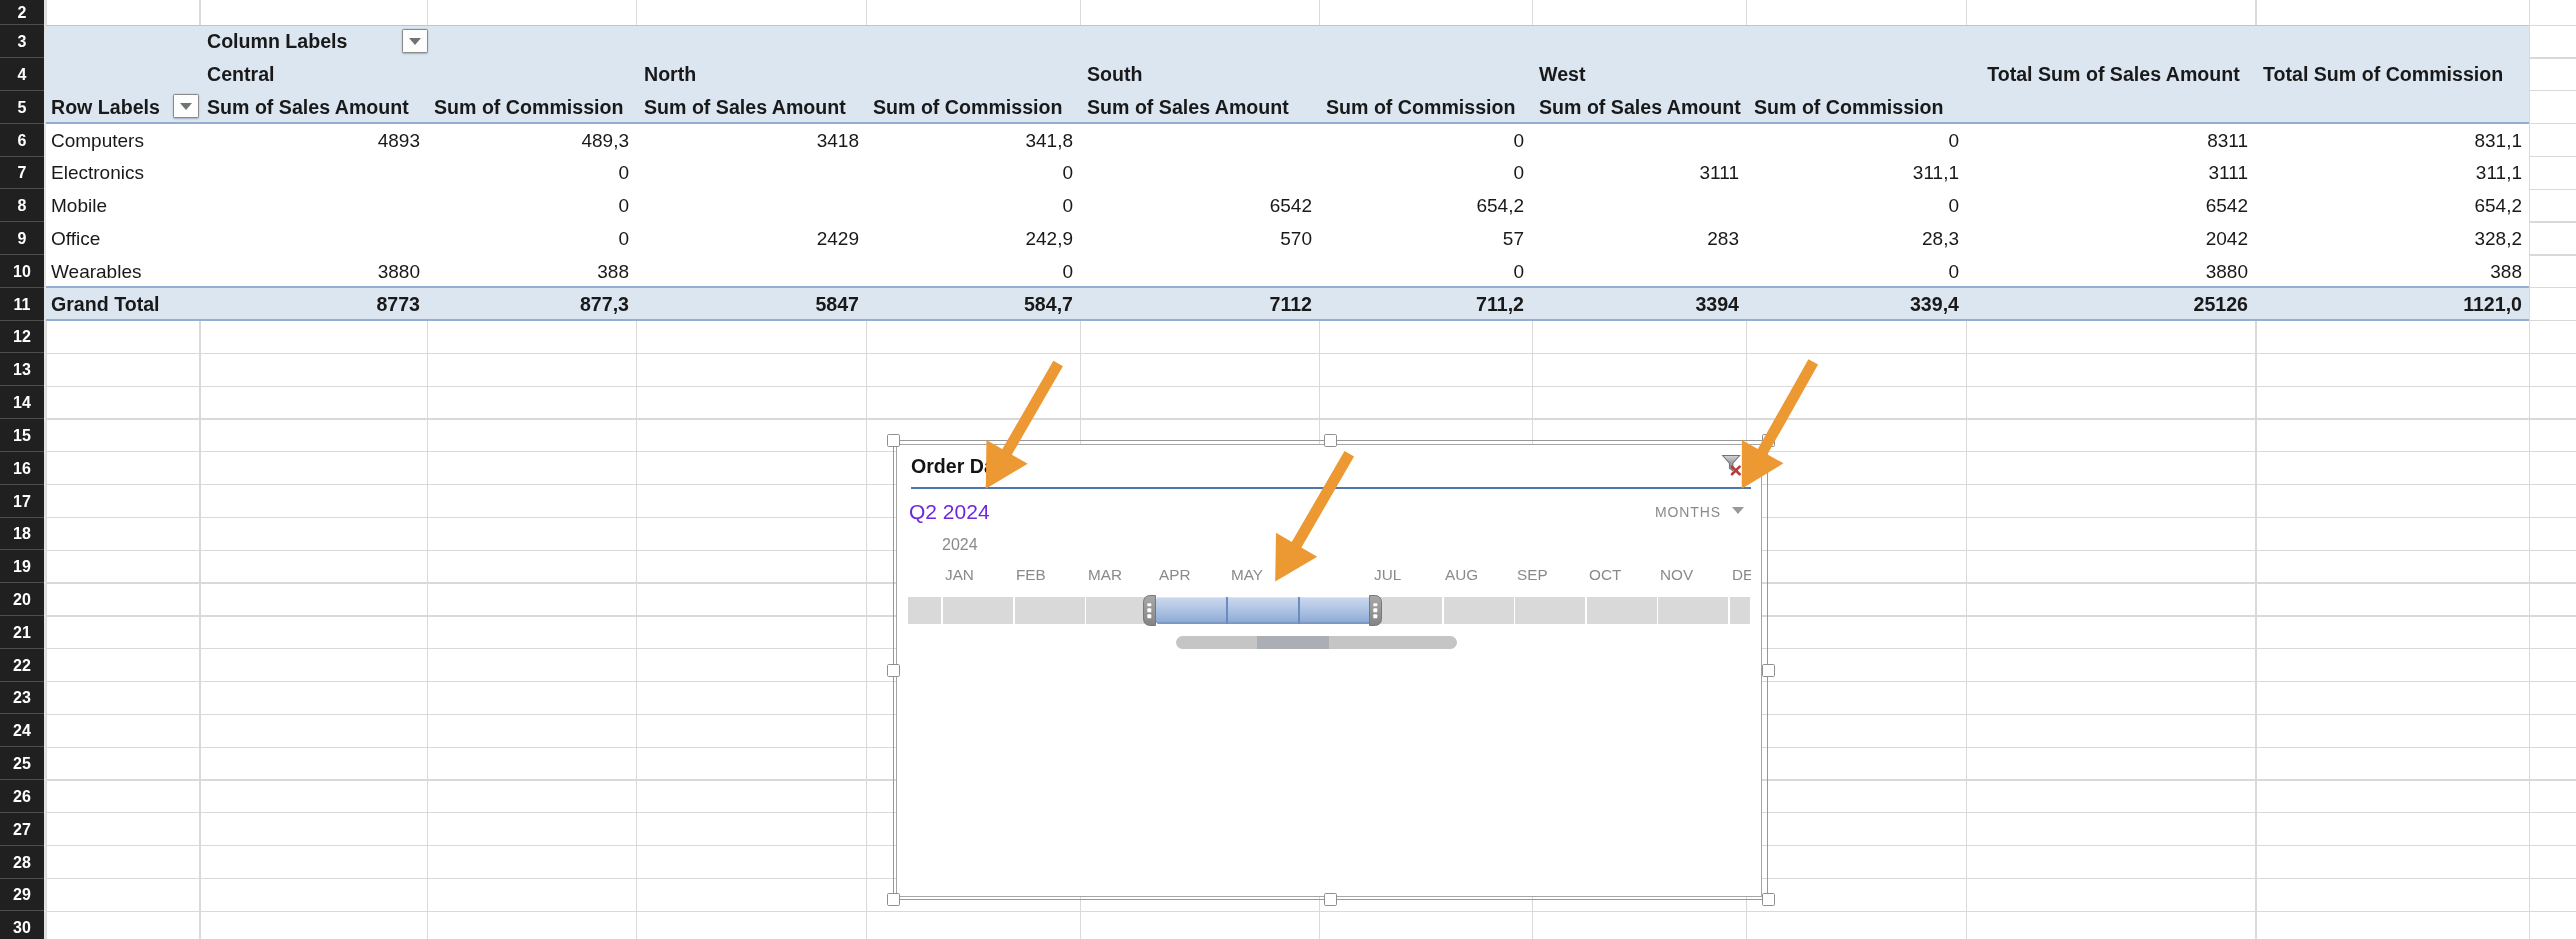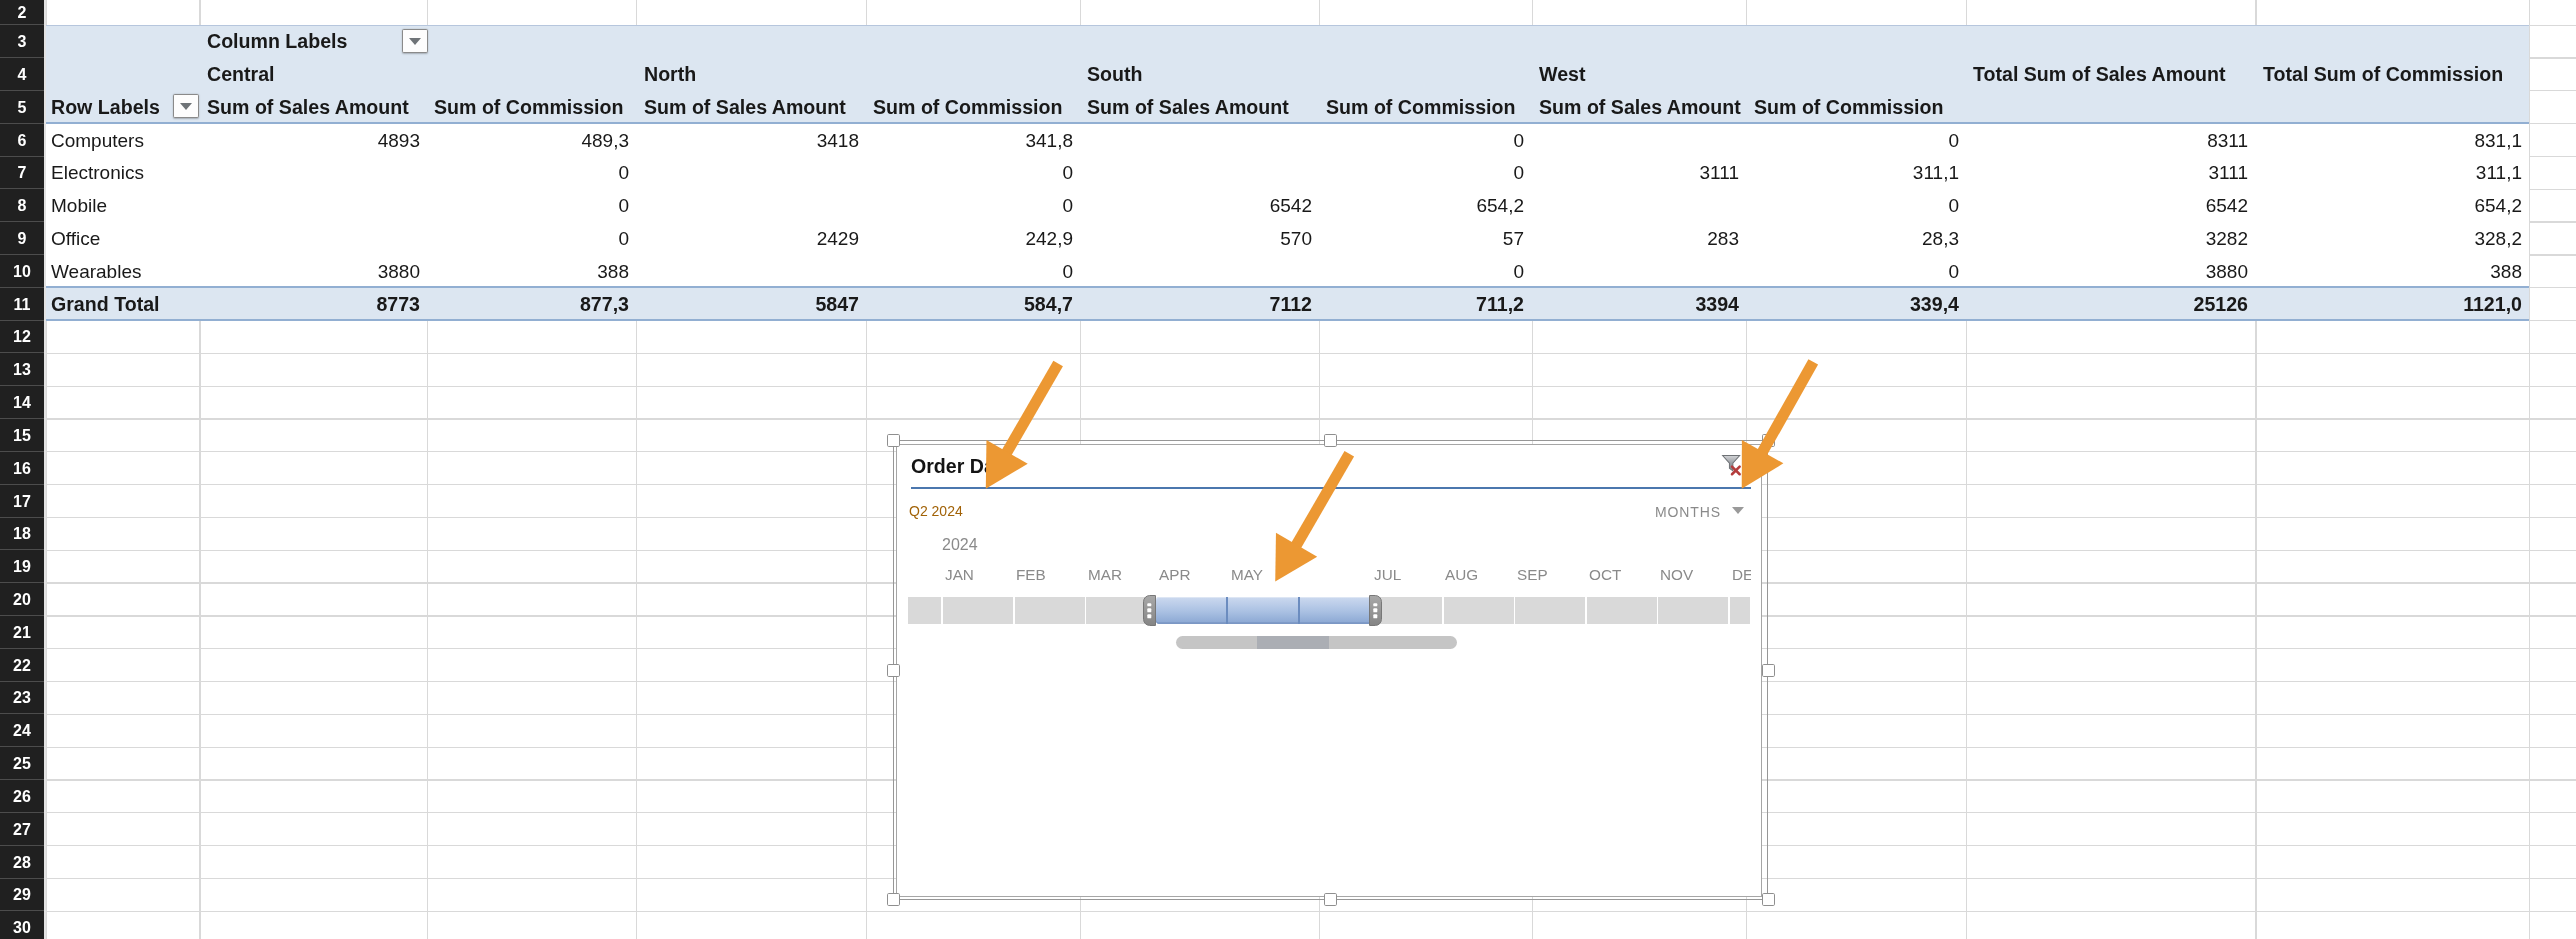--- a/index.html
+++ b/index.html
@@ -31,21 +31,21 @@
   #slicer-body{position:absolute;left:896px;top:444px;width:866px;height:453px;background:#ffffff;
     border:0.9px solid #a6a6a6;box-sizing:border-box;z-index:4;}
   #slicer-outline{position:absolute;left:893px;top:440px;width:875px;height:460px;
     border:1.7px solid #979797;box-sizing:border-box;z-index:5;pointer-events:none;}
   .obj-handle{position:absolute;width:12.8px;height:12.8px;background:#ffffff;border:1.7px solid #8f8f8f;
     border-radius:1.7px;box-sizing:border-box;z-index:6;}
   #slicer-title{position:absolute;left:911px;top:454px;height:25.5px;line-height:25.5px;
     font-size:19.6px;font-weight:bold;color:#141414;z-index:4;}
   #slicer-divider{position:absolute;left:911px;top:487px;width:840px;height:1.7px;background:#4b77ae;z-index:4;}
   #slicer-selection-label{position:absolute;left:909px;top:499px;height:25.5px;line-height:25.5px;
-    font-size:14px;color:#a16207;z-index:4;}
+    font-size:21px;color:#6d28d9;z-index:4;}
   #slicer-period{position:absolute;left:1600px;top:502px;width:121px;height:20.4px;line-height:20.4px;
     text-align:right;font-size:14px;letter-spacing:0.9px;color:#8a8a8a;z-index:4;}
   #period-caret{position:absolute;left:1732px;top:507px;width:0;height:0;z-index:4;
     border-left:6px solid transparent;border-right:6px solid transparent;border-top:7.7px solid #9a9a9a;}
   #slicer-year{position:absolute;left:942px;top:535px;height:20.4px;line-height:20.4px;
     font-size:16px;color:#8a8a8a;z-index:4;}
   .month-label{position:absolute;top:565px;height:20.4px;line-height:20.4px;font-size:15.3px;color:#8a8a8a;
     white-space:nowrap;overflow:hidden;z-index:4;}
   .tl-cell{position:absolute;top:597px;height:27px;background:#d9d9d9;z-index:4;}
   #tl-selection{position:absolute;top:597px;left:1156px;width:215px;height:27px;z-index:5;
@@ -155,21 +155,21 @@
       <div class="hline" style="top: 286px; background: rgb(146, 175, 210);"></div>
       <div class="hline" style="top: 319px; background: rgb(146, 175, 210);"></div>
       <div class="pcell hdr" style="left: 207px; width: 221px; top: 25px; height: 33px; line-height: 33px;">Column Labels</div>
       <div class="dd-btn" style="left: 402px; top: 29px;">
         <div class="dd-tri"></div>
       </div>
       <div class="pcell hdr" style="left: 207px; width: 213px; top: 58px; height: 33px; line-height: 33px;">Central</div>
       <div class="pcell hdr" style="left: 644px; width: 213px; top: 58px; height: 33px; line-height: 33px;">North</div>
       <div class="pcell hdr" style="left: 1087px; width: 213px; top: 58px; height: 33px; line-height: 33px;">South</div>
       <div class="pcell hdr" style="left: 1539px; width: 213px; top: 58px; height: 33px; line-height: 33px;">West</div>
-      <div class="pcell hdr" style="left: 1973px; width: 281px; top: 58px; height: 33px; line-height: 33px;">Total Sum of Sales Amount</div>
+      <div class="pcell hdr" style="left: 1973px; width: 281px; top: 58px; height: 33px; line-height: 33px; text-align: center;">Total Sum of Sales Amount</div>
       <div class="pcell hdr" style="left: 2263px; width: 264px; top: 58px; height: 33px; line-height: 33px;">Total Sum of Commission</div>
       <div class="pcell hdr" style="left: 51px; width: 119px; top: 91px; height: 33px; line-height: 33px;">Row Labels</div>
       <div class="dd-btn" style="left: 173px; top: 94px;">
         <div class="dd-tri"></div>
       </div>
       <div class="pcell hdr" style="left: 207px; width: 209px; top: 91px; height: 33px; line-height: 33px;">Sum of Sales Amount</div>
       <div class="pcell hdr" style="left: 434px; width: 209px; top: 91px; height: 33px; line-height: 33px;">Sum of Commission</div>
       <div class="pcell hdr" style="left: 644px; width: 209px; top: 91px; height: 33px; line-height: 33px;">Sum of Sales Amount</div>
       <div class="pcell hdr" style="left: 873px; width: 209px; top: 91px; height: 33px; line-height: 33px;">Sum of Commission</div>
       <div class="pcell hdr" style="left: 1087px; width: 209px; top: 91px; height: 33px; line-height: 33px;">Sum of Sales Amount</div>
@@ -202,21 +202,21 @@
       <div class="pcell num" style="left: 1966px; width: 282px; top: 189px; height: 33px; line-height: 33px;">6542</div>
       <div class="pcell num" style="left: 2256px; width: 266px; top: 189px; height: 33px; line-height: 33px;">654,2</div>
       <div class="pcell" style="left: 51px; width: 145px; top: 222px; height: 33px; line-height: 33px;">Office</div>
       <div class="pcell num" style="left: 427px; width: 202px; top: 222px; height: 33px; line-height: 33px;">0</div>
       <div class="pcell num" style="left: 637px; width: 222px; top: 222px; height: 33px; line-height: 33px;">2429</div>
       <div class="pcell num" style="left: 867px; width: 206px; top: 222px; height: 33px; line-height: 33px; text-align: right;">242,9</div>
       <div class="pcell num" style="left: 1080px; width: 232px; top: 222px; height: 33px; line-height: 33px;">570</div>
       <div class="pcell num" style="left: 1319px; width: 205px; top: 222px; height: 33px; line-height: 33px;">57</div>
       <div class="pcell num" style="left: 1532px; width: 207px; top: 222px; height: 33px; line-height: 33px;">283</div>
       <div class="pcell num" style="left: 1747px; width: 212px; top: 222px; height: 33px; line-height: 33px;">28,3</div>
-      <div class="pcell num" style="left: 1966px; width: 282px; top: 222px; height: 33px; line-height: 33px;">3282</div>
+      <div class="pcell num" style="left: 1966px; width: 282px; top: 222px; height: 33px; line-height: 33px;">2042</div>
       <div class="pcell num" style="left: 2256px; width: 266px; top: 222px; height: 33px; line-height: 33px;">328,2</div>
       <div class="pcell" style="left: 51px; width: 145px; top: 255px; height: 33px; line-height: 33px;">Wearables</div>
       <div class="pcell num" style="left: 200px; width: 220px; top: 255px; height: 33px; line-height: 33px;">3880</div>
       <div class="pcell num" style="left: 427px; width: 202px; top: 255px; height: 33px; line-height: 33px;">388</div>
       <div class="pcell num" style="left: 867px; width: 206px; top: 255px; height: 33px; line-height: 33px;">0</div>
       <div class="pcell num" style="left: 1319px; width: 205px; top: 255px; height: 33px; line-height: 33px;">0</div>
       <div class="pcell num" style="left: 1747px; width: 212px; top: 255px; height: 33px; line-height: 33px;">0</div>
       <div class="pcell num" style="left: 1966px; width: 282px; top: 255px; height: 33px; line-height: 33px;">3880</div>
       <div class="pcell num" style="left: 2256px; width: 266px; top: 255px; height: 33px; line-height: 33px;">388</div>
       <div class="pcell hdr" style="left: 51px; width: 145px; top: 288px; height: 40px; line-height: 33px;">Grand Total</div>

